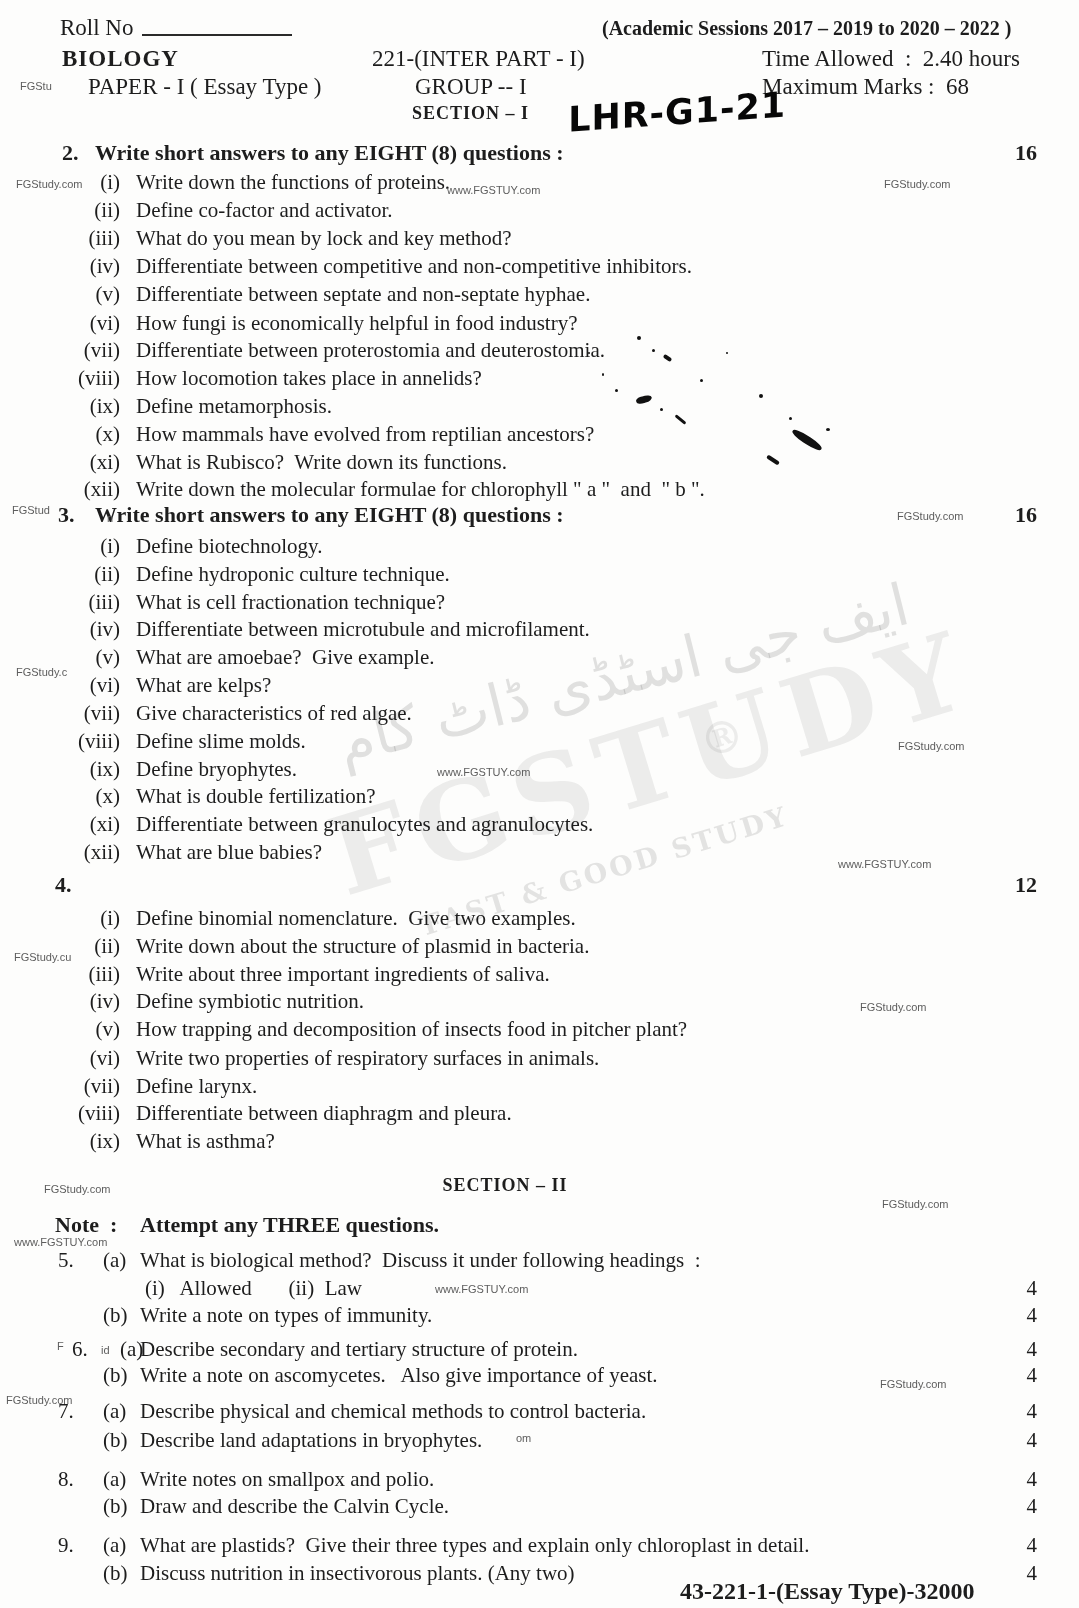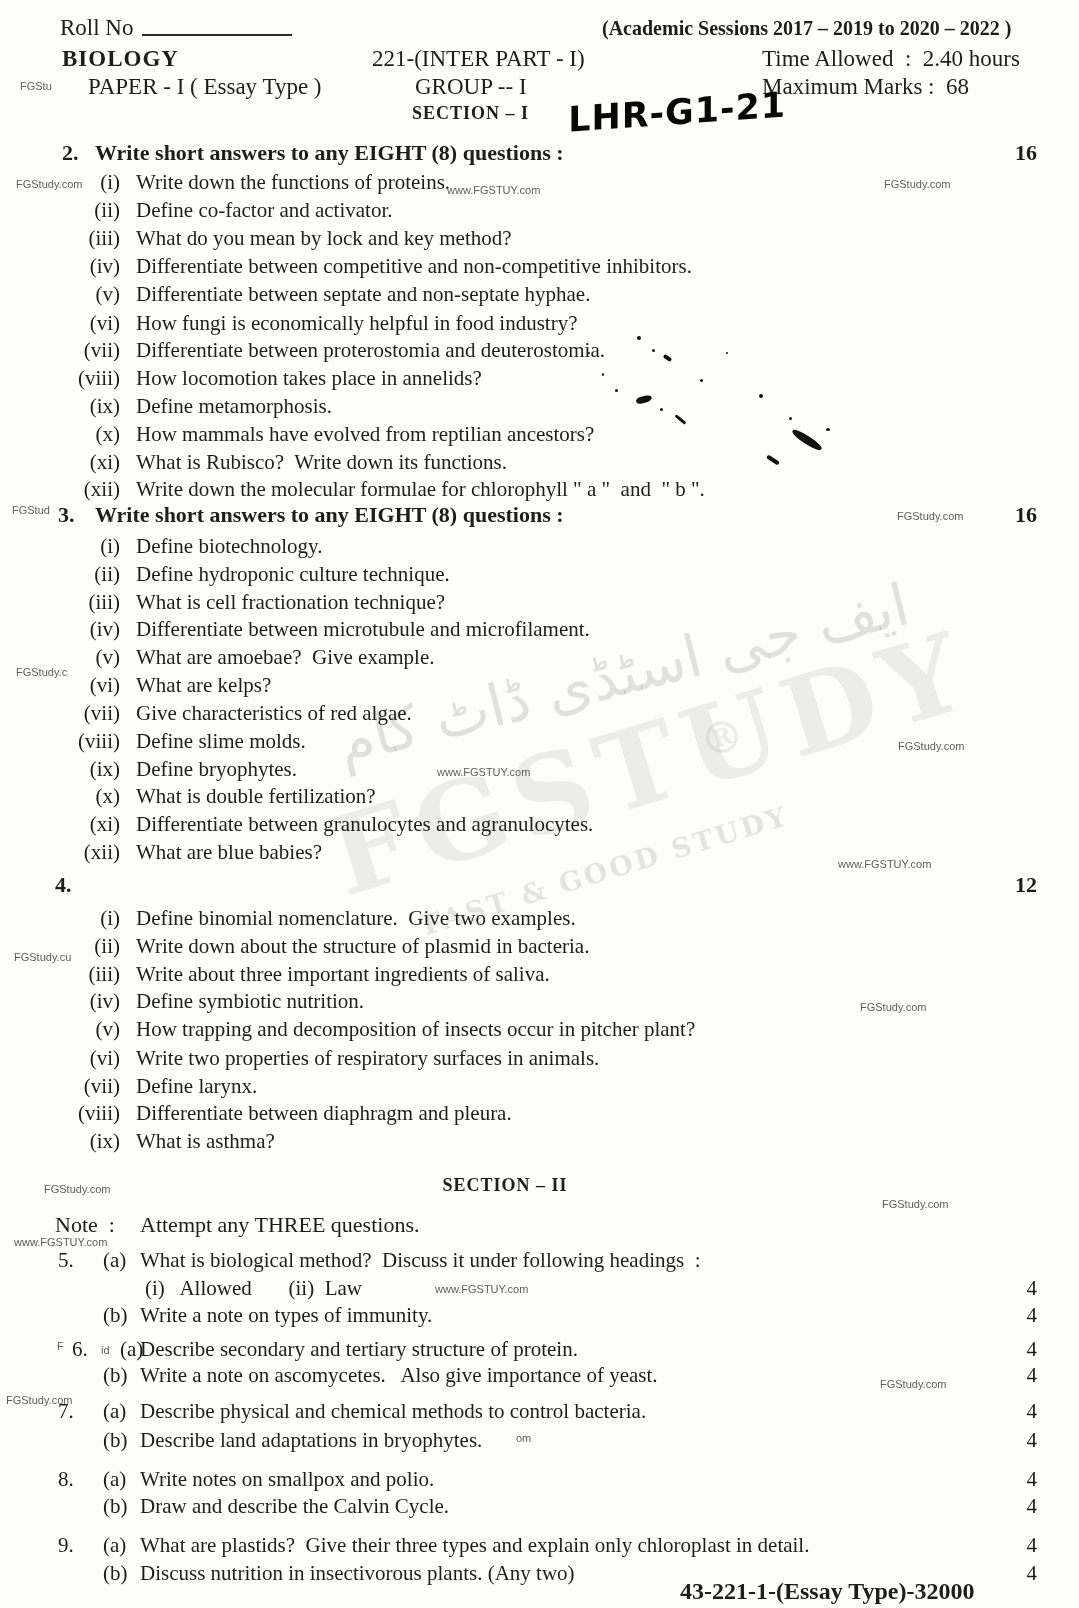--- a/index.html
+++ b/index.html
@@ -27,21 +27,21 @@
   .item{position:absolute; left:0; width:100%; display:flex; font-size:21px;}
   .rn{flex:none; width:120px; text-align:right; white-space:pre;}
   .it{margin-left:16px; white-space:pre;}
   
   .lq{position:absolute; left:0; width:100%; height:26px; font-size:21px;}
   .lqnum{position:absolute; left:58px;}
   .lqpart{position:absolute; left:103px;}
   .lqtext{position:absolute; left:140px; white-space:pre;}
   .lqsub{position:absolute; left:145px; white-space:pre;}
   .lqmark{position:absolute; right:42px; width:30px; text-align:right; font-size:21px;}
-  .note-label{font-weight:normal; font-size:22px;}
+  .note-label{font-weight:bold; font-size:22px;}
   
   .wm{position:absolute; font-family:"Liberation Sans", sans-serif; font-size:11px; color:#5d5d5d; white-space:nowrap;}
   .wm-big{position:absolute; font-family:"DejaVu Serif", serif; font-weight:bold;
           color:rgba(40,40,40,0.08); transform:rotate(-17deg); white-space:nowrap;}
   .wm-urdu{position:absolute; font-family:"DejaVu Sans", sans-serif;
            color:rgba(60,60,60,0.15); transform:rotate(-14deg); white-space:nowrap;}
   .footer-code{font-weight:bold; font-size:24px;}
   
   .speck{position:absolute; background:#111; border-radius:50%;}
   .slash{position:absolute; background:#111; border-radius:2px;}
@@ -213,21 +213,21 @@
   <div class="item" style="top:962px;">
       <span class="rn">(iii)</span>
       <span class="it">Write about three important ingredients of saliva.</span>
     </div>
   <div class="item" style="top:989px;">
       <span class="rn">(iv)</span>
       <span class="it">Define symbiotic nutrition.</span>
     </div>
   <div class="item" style="top:1017px;">
       <span class="rn">(v)</span>
-      <span class="it">How trapping and decomposition of insects occur in pitcher plant?</span>
+      <span class="it">How trapping and decomposition of insects food in pitcher plant?</span>
     </div>
   <div class="item" style="top:1046px;">
       <span class="rn">(vi)</span>
       <span class="it">Write two properties of respiratory surfaces in animals.</span>
     </div>
   <div class="item" style="top:1074px;">
       <span class="rn">(vii)</span>
       <span class="it">Define larynx.</span>
     </div>
   <div class="item" style="top:1101px;">

